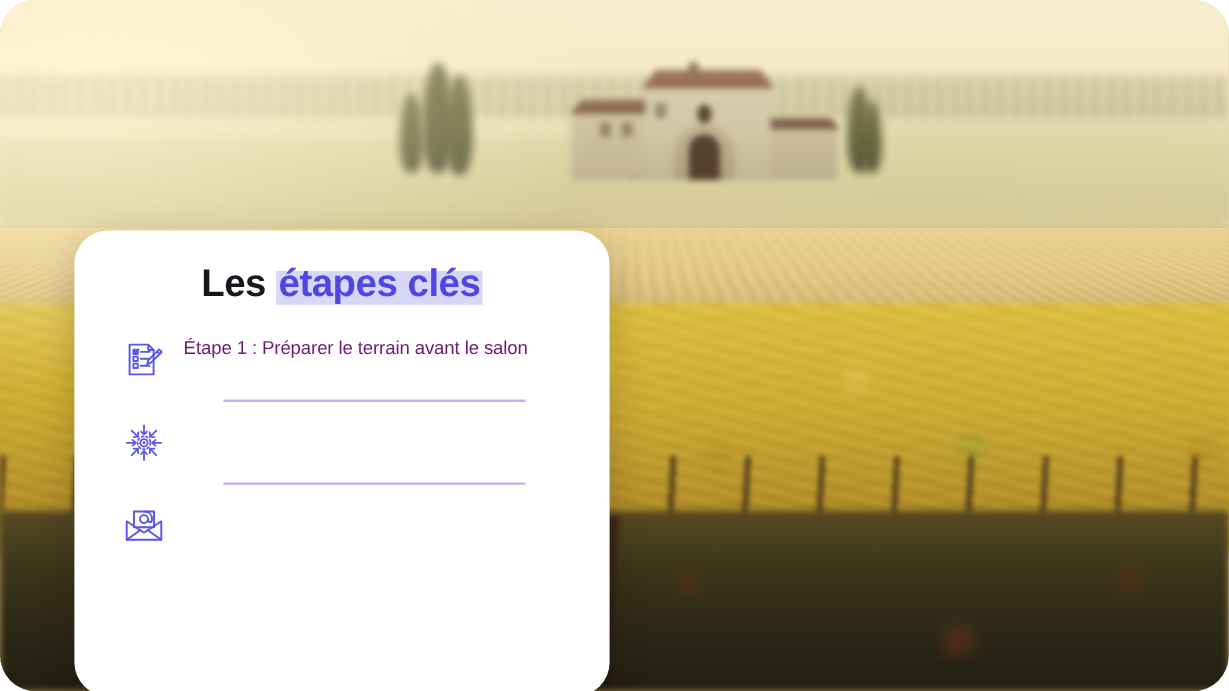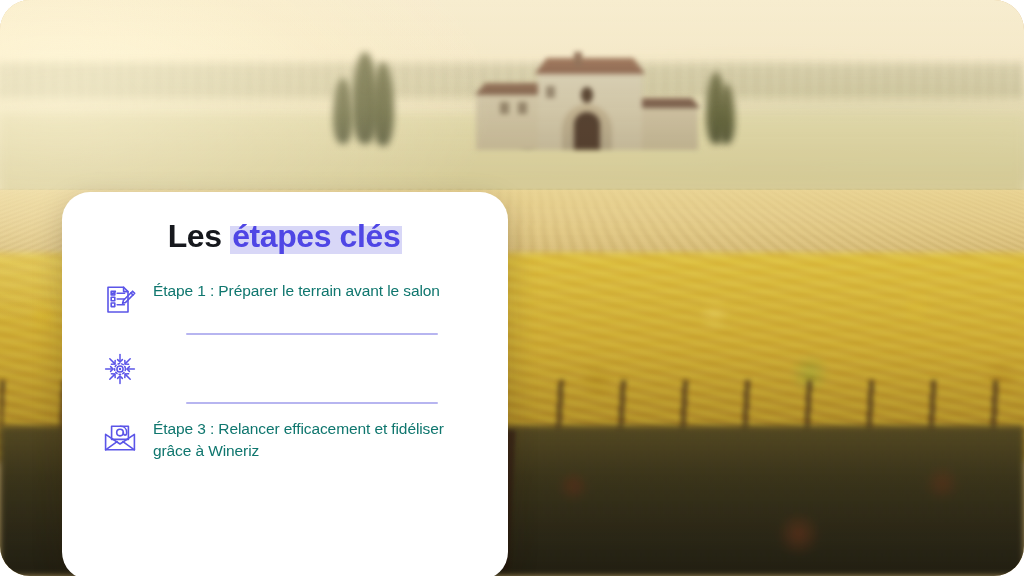--- a/index.html
+++ b/index.html
@@ -283,21 +283,21 @@
     margin-top: 2px;
     display: flex;
     align-items: center;
     justify-content: center;
     color: #5b55e8;
   }
   .step-icon svg { display: block; }
   .step-text {
     font-size: 15.5px;
     line-height: 1.42;
-    color: #0f766e;
+    color: #701a75;
     letter-spacing: -0.1px;
     padding-top: 2px;
   }
   .divider {
     height: 2px;
     background: #b7b5f0;
     border-radius: 2px;
     margin: 13px 36px 12px 90px;
   }
 </style>
@@ -403,18 +403,17 @@
       <div class="step">
         <span class="step-icon">
           <svg width="34" height="34" viewBox="0 0 34 34" fill="none" stroke="currentColor" stroke-width="1.6" stroke-linecap="round" stroke-linejoin="round">
             <path d="M8.6 5.2h16.8v13.2H8.6z"></path>
             <circle cx="17" cy="11.6" r="3.3"></circle>
             <path d="M20.3 11.6c0 1.6.6 2.5 1.6 2.5 1.1 0 1.8-1.1 1.8-2.7 0-3.6-2.6-6.1-6.3-6.1"></path>
             <path d="M2.6 13.4l14.4 9.6 14.4-9.6v15.4H2.6z"></path>
             <path d="M2.6 28.8l11.5-8.1M31.4 28.8l-11.5-8.1"></path>
           </svg>
         </span>
-        <span class="step-text">Étape 3 : Relancer efficacement et fidéliser grâce à Wineriz</span>
       </div>
 
     </div>
   </div>
 </div>
 
 </body></html>

